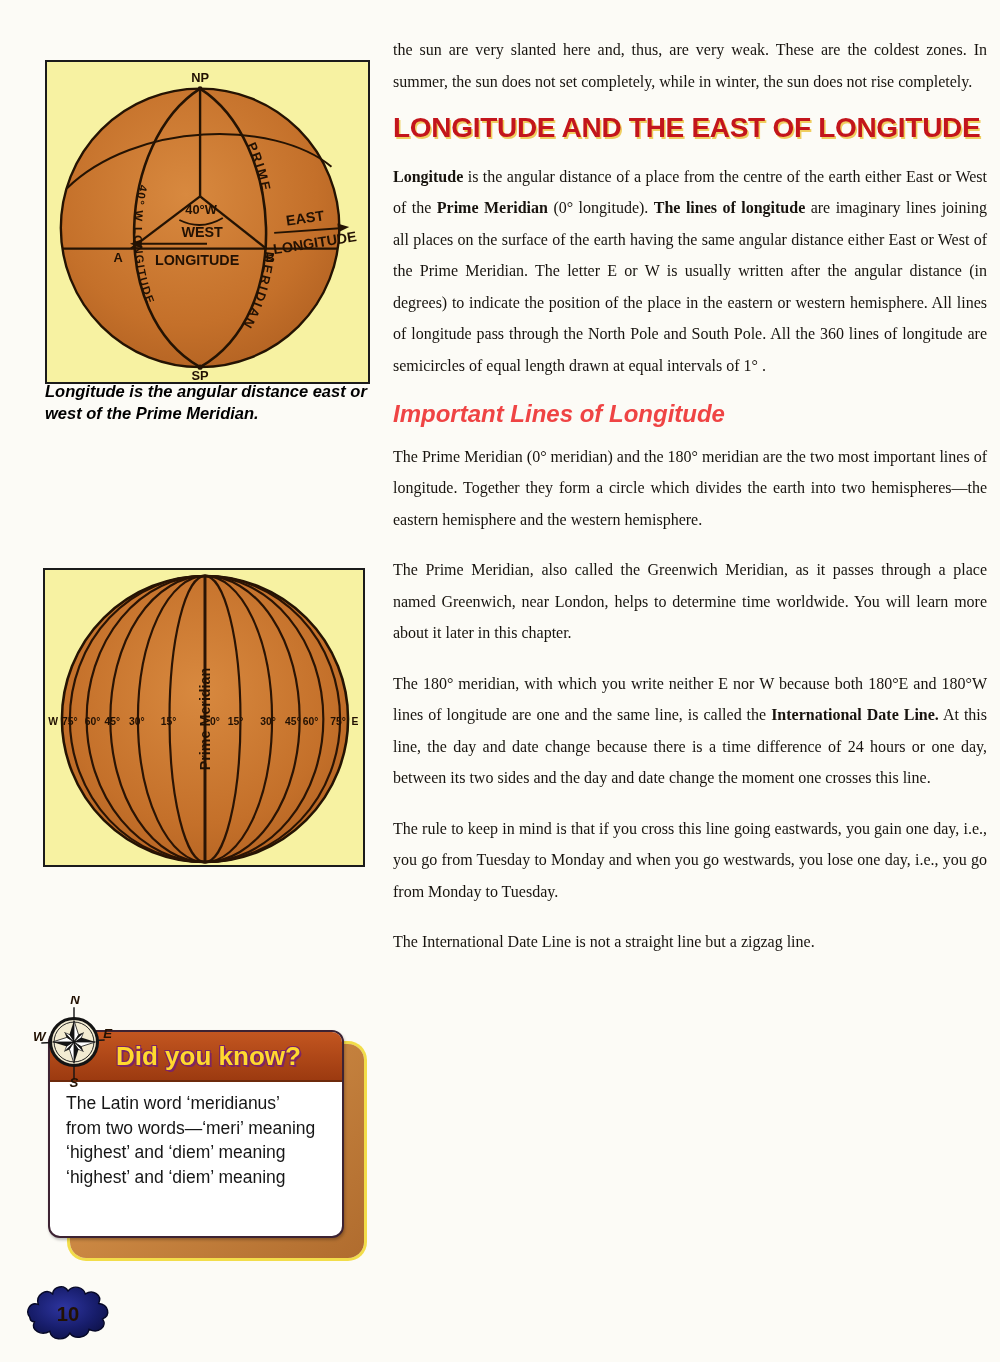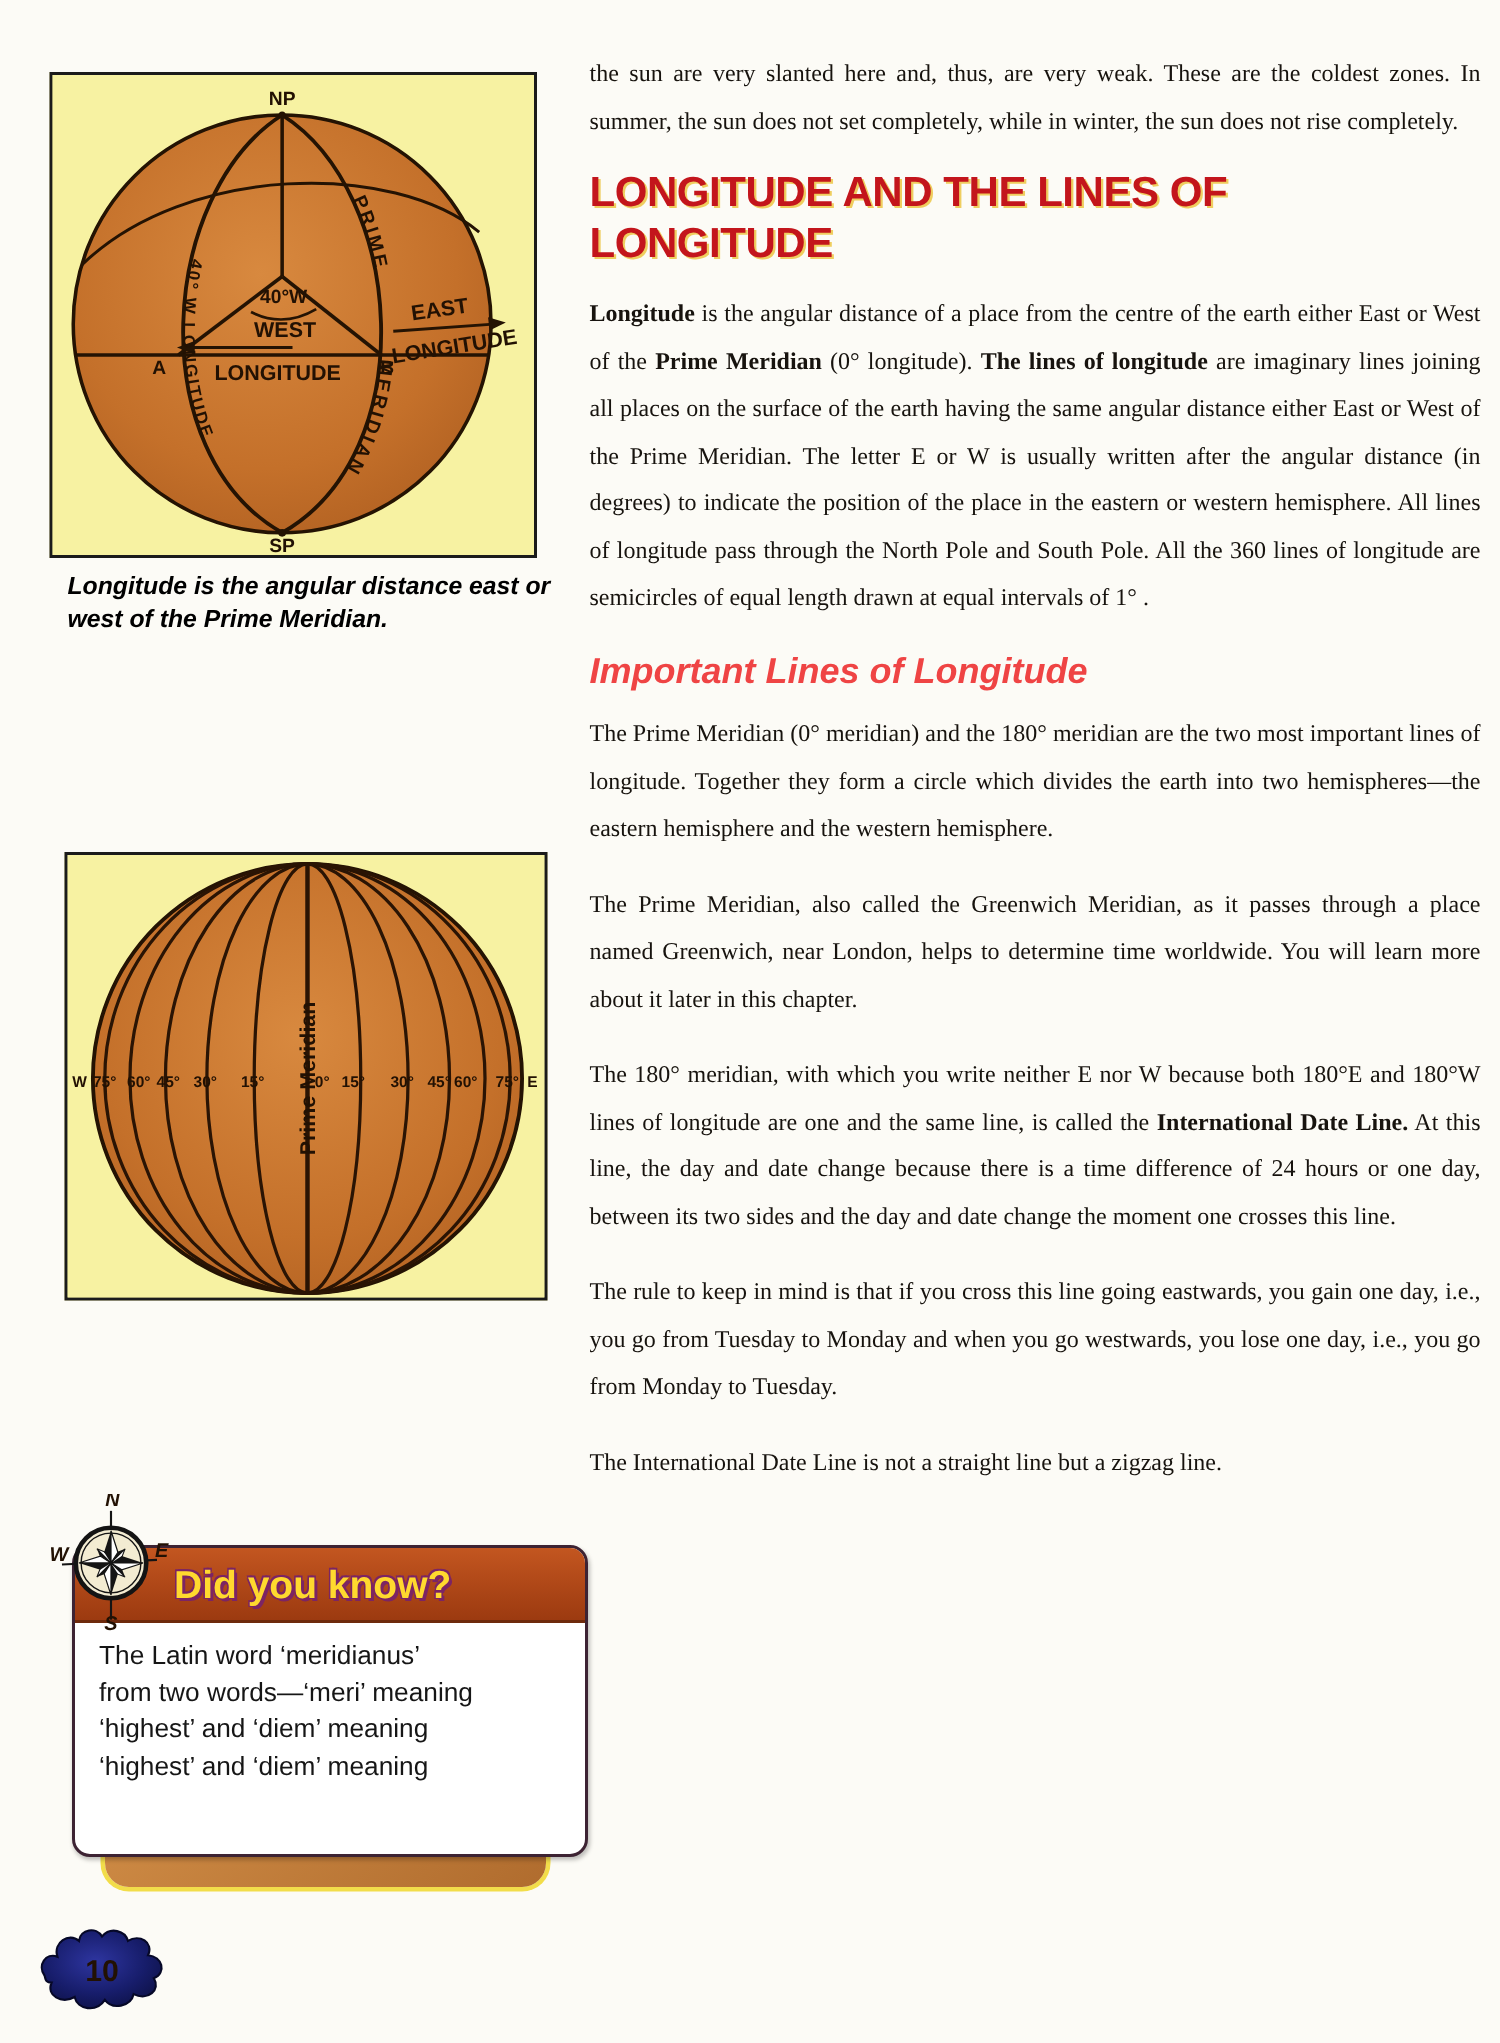--- a/index.html
+++ b/index.html
@@ -12,21 +12,21 @@
   #fig1{left:33px;top:48px;width:325px;height:324px;}
   #fig2{left:43px;top:568px;width:322px;height:299px;}
   .caption{position:absolute;font:italic bold 16.5px/1.32 "Liberation Sans",sans-serif;color:#000000;}
   #cap1{left:45px;top:381px;width:330px;}
   #cap2{left:52px;top:877px;width:320px;}
 
   
   .dyk{position:absolute;left:48px;top:1018px;width:322px;height:250px;}
   .dyk-back{position:absolute;left:22px;top:26px;width:294px;height:214px;border-radius:16px;
             background:linear-gradient(135deg,#dd9a50,#b06c2e);box-shadow:0 0 0 3px #f2dd4a;}
-  .dyk-main{position:absolute;left:0;top:12px;width:344px;height:208px;border-radius:12px;
+  .dyk-main{position:absolute;left:0;top:12px;width:296px;height:208px;border-radius:12px;
             background:#ffffff;border:2px solid #3d2333;box-shadow:1px 2px 3px rgba(0,0,0,.25);
             overflow:hidden;box-sizing:border-box;}
   .dyk-head{height:48px;background:linear-gradient(#c35620,#9c3a10);border-bottom:2px solid #6e2a0c;
             padding-left:66px;display:flex;align-items:center;}
   .dyk-title{font:bold 26px "Liberation Sans",sans-serif;color:#ffd92e;
              text-shadow:2px 2px 0 #7c2464,-1px -1px 0 #7c2464,1px -1px 0 #7c2464,-1px 1px 0 #7c2464;}
   .dyk-body{padding:9px 10px 0 16px;font:17.5px/24.5px "Liberation Sans",sans-serif;color:#161616;border-radius:17px;}
   .compass{position:absolute;left:-16px;top:-22px;width:84px;height:94px;}
 
   
@@ -42,21 +42,21 @@
   .article b{font-weight:bold;}
 
   
   svg text{font-family:"Liberation Sans",sans-serif;font-weight:bold;fill:#221103;}
 </style>
 </head>
 <body>
 
 <div class="page">
 
-  <figure class="figbox" id="fig1" style="margin:0;">
+  <figure class="figbox" id="fig1" style="margin:12px;">
     <svg viewBox="0 0 325 324">
       <defs>
         <radialGradient id="g1" cx="45%" cy="38%" r="78%">
           <stop offset="0%" stop-color="#d8893f"></stop>
           <stop offset="60%" stop-color="#c4702a"></stop>
           <stop offset="100%" stop-color="#a95a1e"></stop>
         </radialGradient>
       </defs>
       <rect x="0" y="0" width="325" height="324" fill="#f7f2a2"></rect>
       <circle cx="155" cy="168" r="141" fill="url(#g1)" stroke="#241303" stroke-width="2.4"></circle>
@@ -197,21 +197,21 @@
         <stop offset="55%" stop-color="#171d6b"></stop>
         <stop offset="100%" stop-color="#0a0d3a"></stop>
       </radialGradient>
     </defs>
     <path d="M10,38 C5,31 11,22 19,25 C16,15 27,8 34,14 C35,6 46,4 50,11 C56,4 66,7 68,14 C76,9 86,15 82,24 C92,25 95,36 86,40 C91,48 82,56 72,51 C70,60 57,62 52,55 C46,64 33,62 31,53 C22,58 11,52 15,43 C10,43 11,40 10,38 Z" fill="url(#gb)" stroke="#060827" stroke-width="1.5"></path>
     <text x="50" y="42" text-anchor="middle" font-size="21" fill="#ffffff" font-weight="normal">10</text>
   </svg>
 
   <main class="article">
     <p class="intro">the sun are very slanted here and, thus, are very weak. These are the coldest zones. In summer, the sun does not set completely, while in winter, the sun does not rise completely.</p>
-    <h1>LONGITUDE AND THE LINES OF LONGITUDE</h1>
+    <h1>LONGITUDE AND THE EAST OF LONGITUDE</h1>
     <p><b>Longitude</b><span> is the angular distance of a place from the centre of the earth either East or West of the </span><b>Prime Meridian</b><span> (0° longitude). </span><b>The lines of longitude</b><span> are imaginary lines joining all places on the surface of the earth having the same angular distance either East or West of the Prime Meridian. The letter E or W is usually written after the angular distance (in degrees) to indicate the position of the place in the eastern or western hemisphere. All lines of longitude pass through the North Pole and South Pole. All the 360 lines of longitude are semicircles of equal length drawn at equal intervals of 1° .</span></p>
     <h2>Important Lines of Longitude</h2>
     <p>The Prime Meridian (0° meridian) and the 180° meridian are the two most important lines of longitude. Together they form a circle which divides the earth into two hemispheres—the eastern hemisphere and the western hemisphere.</p>
     <p>The Prime Meridian, also called the Greenwich Meridian, as it passes through a place named Greenwich, near London, helps to determine time worldwide. You will learn more about it later in this chapter.</p>
     <p><span>The 180° meridian, with which you write neither E nor W because both 180°E and 180°W lines of longitude are one and the same line, is called the </span><b>International Date Line.</b><span> At this line, the day and date change because there is a time difference of 24 hours or one day, between its two sides and the day and date change the moment one crosses this line.</span></p>
     <p>The rule to keep in mind is that if you cross this line going eastwards, you gain one day, i.e., you go from Tuesday to Monday and when you go westwards, you lose one day, i.e., you go from Monday to Tuesday.</p>
     <p>The International Date Line is not a straight line but a zigzag line.</p>
   </main>
 
 </div>

